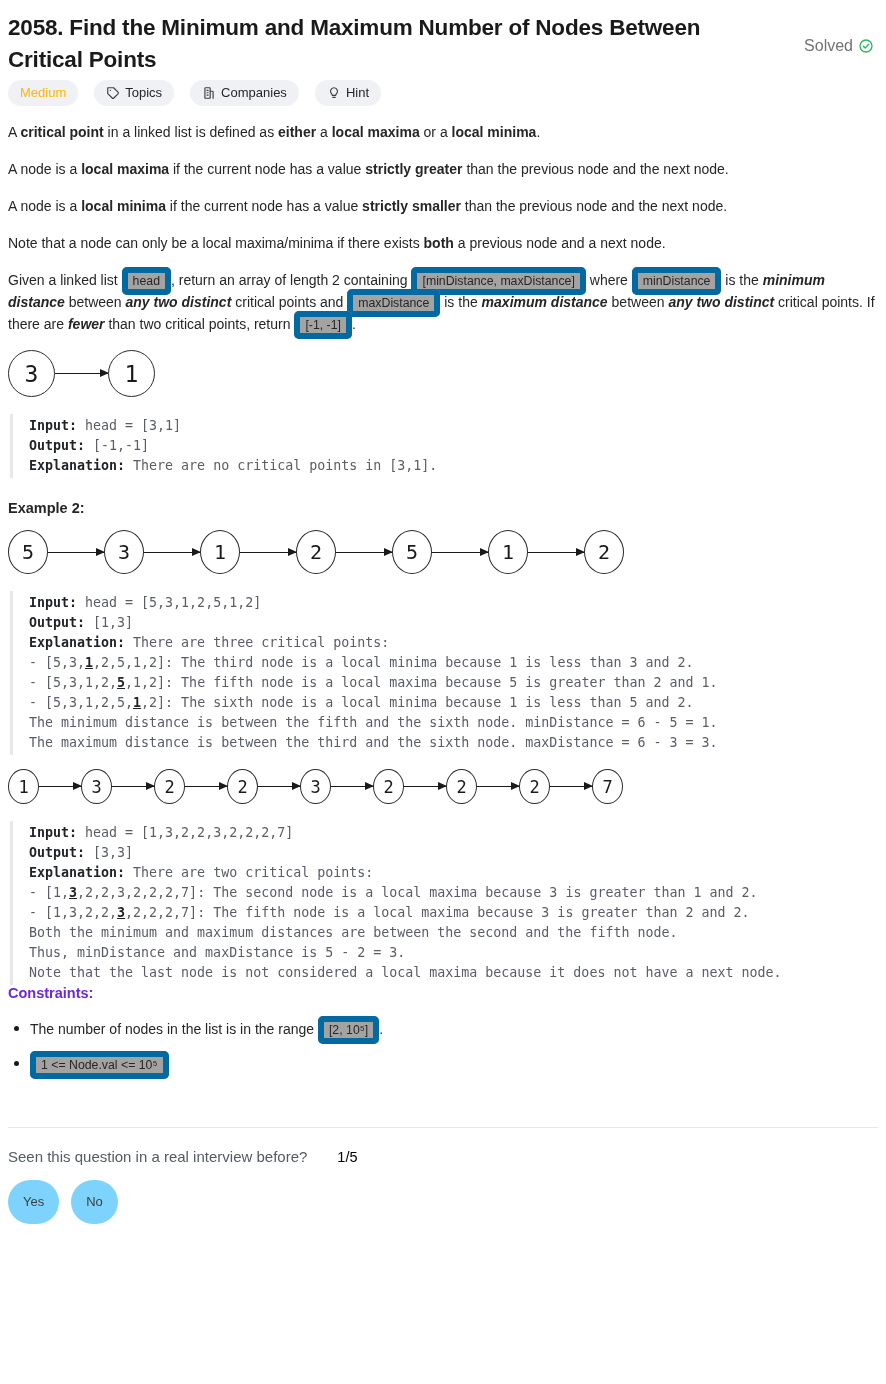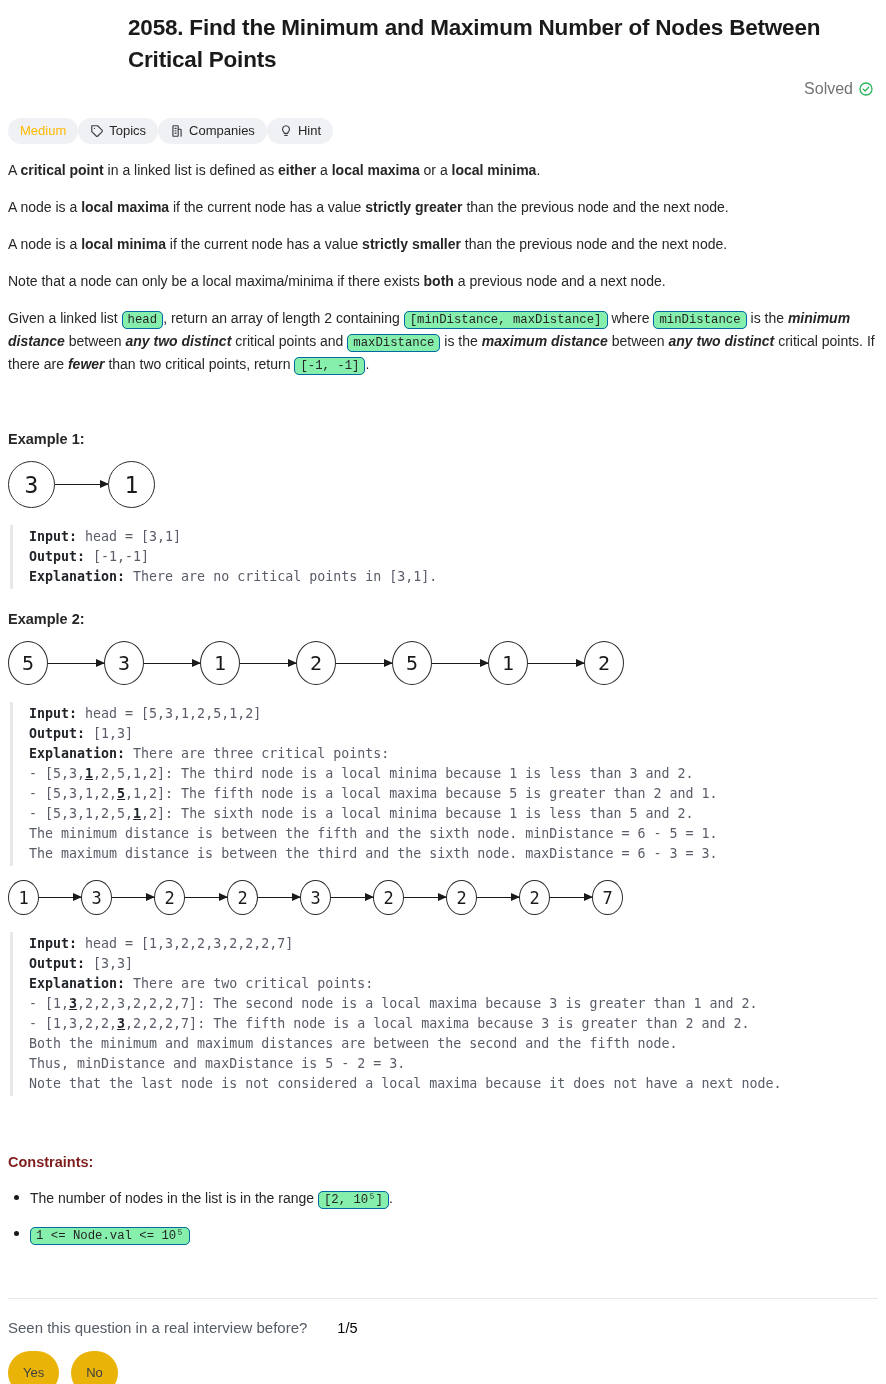--- a/index.html
+++ b/index.html
@@ -7,39 +7,39 @@
   body {
     width: 886px;
     min-height: 1384px;
     font-family: "Liberation Sans", sans-serif;
     color: #262626;
     padding: 12px 8px 0 8px;
     position: relative;
   }
 
   
-  .title-row { display: flex; justify-content: space-between; align-items: flex-end; flex-direction: column; }
+  .title-row { display: flex; justify-content: space-between; align-items: center; }
   h1.page-title {
     font-size: 22.5px;
     font-weight: 700;
     line-height: 32px;
     color: #1a1a1a;
     max-width: 750px;
     letter-spacing: -0.2px;
   }
   .solved-badge {
     display: flex; align-items: center; gap: 5px;
     margin-top: 4px; margin-right: 4px;
     font-size: 16px; color: #737373;
     white-space: nowrap;
   }
   .solved-badge svg { display: block; }
 
   
-  .badge-row { display: flex; gap: 0; margin-top: 20px; align-items: center; }
+  .badge-row { display: flex; gap: 16px; margin-top: 4px; align-items: center; }
   .pill {
     display: inline-flex; align-items: center; gap: 5px;
     background: #f0f1f4;
     border: none;
     border-radius: 9999px;
     padding: 5px 12px;
     font-size: 13px;
     font-family: "Liberation Sans", sans-serif;
     color: #262626;
     cursor: pointer;
@@ -48,24 +48,24 @@
   .pill.difficulty { color: #ffb800; cursor: pointer; }
   .pill svg { display: block; color: #3c3f44; }
 
   
   .description { margin-top: 4px; }
   .description p { font-size: 14px; line-height: 21px; margin-top: 16px; color: #262626; }
   .sb  { font-weight: 700; }
   .si  { }
   .sbi { font-style: italic; font-weight: 700; }
   .scode {
-    font-family: Liberation Mono, monospace;
+    font-family: Liberation Sans, sans-serif;
     font-size: 12.3px;
-    background: #86efac;
-    border: 1px solid #0369a1;
+    background: #a3a3a3;
+    border: 6px solid #0369a1;
     border-radius: 5px;
     padding: 1px 5px;
     color: #262626;
     white-space: nowrap;
   }
   .sbu { font-weight: 700; text-decoration: underline; color: #1f2328; }
 
   
   .example-heading { font-size: 14.5px; font-weight: 700; color: #262626; }
   .ex1-heading { margin-top: 54px; }
@@ -100,39 +100,39 @@
     padding: 2px 0 2px 16px;
     font-family: "DejaVu Sans Mono", monospace;
     font-size: 13.3px;
     color: #595d68;
   }
   .pre-line { line-height: 20px; white-space: pre; }
   .example-pre .sb { color: #1f2328; font-weight: 700; }
   .example-pre .sbu { color: #1f2328; }
 
   
-  .constraints-heading { margin-top: 58px; font-size: 14.5px; font-weight: 700; color: #7f1d1d; }
+  .constraints-heading { font-size: 14.5px; font-weight: 700; color: #6d28d9; }
   ul.constraints-list { margin-top: 18px; list-style: none; }
   ul.constraints-list li {
     position: relative; padding-left: 22px;
     font-size: 14px; line-height: 20px; margin-top: 14px; color: #262626;
   }
   ul.constraints-list li::before {
     content: ""; position: absolute; left: 6px; top: 7px;
     width: 5px; height: 5px; border-radius: 50%; background: #1a1a1a;
   }
 
   
   .footer-divider { border: none; border-top: 1px solid #e8e8e8; margin-top: 52px; }
   .footer-question-row { display: flex; align-items: center; margin-top: 20px; }
   .footer-question { font-size: 15px; color: #555b63; }
   .footer-counter { font-size: 14.5px; color: #000000; margin-left: 30px; }
   .footer-buttons { display: flex; gap: 12px; margin-top: 15px; }
   .vote-pill {
-    border: none; background: #eab308; border-radius: 9999px;
+    border: none; background: #7dd3fc; border-radius: 9999px;
     padding: 15px 15px; font-size: 13px; color: #3c3f44;
     font-family: "Liberation Sans", sans-serif; cursor: pointer; line-height: 14px;
   }
 </style>
 </head>
 <body>
 
 <div class="title-row">
   <h1 class="page-title">2058. Find the Minimum and Maximum Number of Nodes Between Critical Points</h1>
   <div class="solved-badge">
@@ -180,21 +180,20 @@
 
 <div class="description">
   <p>A <span class="sb">critical point</span> in a linked list is defined as <span class="sb">either</span> a <span class="sb">local maxima</span> or a <span class="sb">local minima</span>.</p>
   <p>A node is a <span class="sb">local maxima</span> if the current node has a value <span class="sb">strictly greater</span> than the previous node and the next node.</p>
   <p>A node is a <span class="sb">local minima</span> if the current node has a value <span class="sb">strictly smaller</span> than the previous node and the next node.</p>
   <p>Note that a node can only be a local maxima/minima if there exists <span class="sb">both</span> a previous node and a next node.</p>
   <p>Given a linked list <span class="scode">head</span>, return <span class="si">an array of length 2 containing </span><span class="scode">[minDistance, maxDistance]</span><span class="si"> where </span><span class="scode">minDistance</span><span class="si"> is the </span><span class="sbi">minimum distance</span><span class="si"> between </span><span class="sbi">any two distinct</span><span class="si"> critical points and </span><span class="scode">maxDistance</span><span class="si"> is the </span><span class="sbi">maximum distance</span><span class="si"> between </span><span class="sbi">any two distinct</span><span class="si"> critical points. If there are </span><span class="sbi">fewer</span><span class="si"> than two critical points, return </span><span class="scode">[-1, -1]</span><span class="si">.</span></p>
 </div>
 
 <section>
-  <p class="example-heading ex1-heading">Example 1:</p>
   <div class="diagram d1">
       <span class="node">3</span>
       <span class="arrow"></span>
       <span class="node">1</span>
     </div>
   <pre class="example-pre"><div class="pre-line"><span class="sb">Input: </span>head = [3,1]</div><div class="pre-line"><span class="sb">Output: </span>[-1,-1]</div><div class="pre-line"><span class="sb">Explanation: </span>There are no critical points in [3,1].</div></pre>
 </section>
 
 <section>
   <p class="example-heading ex-heading-gap">Example 2:</p>

